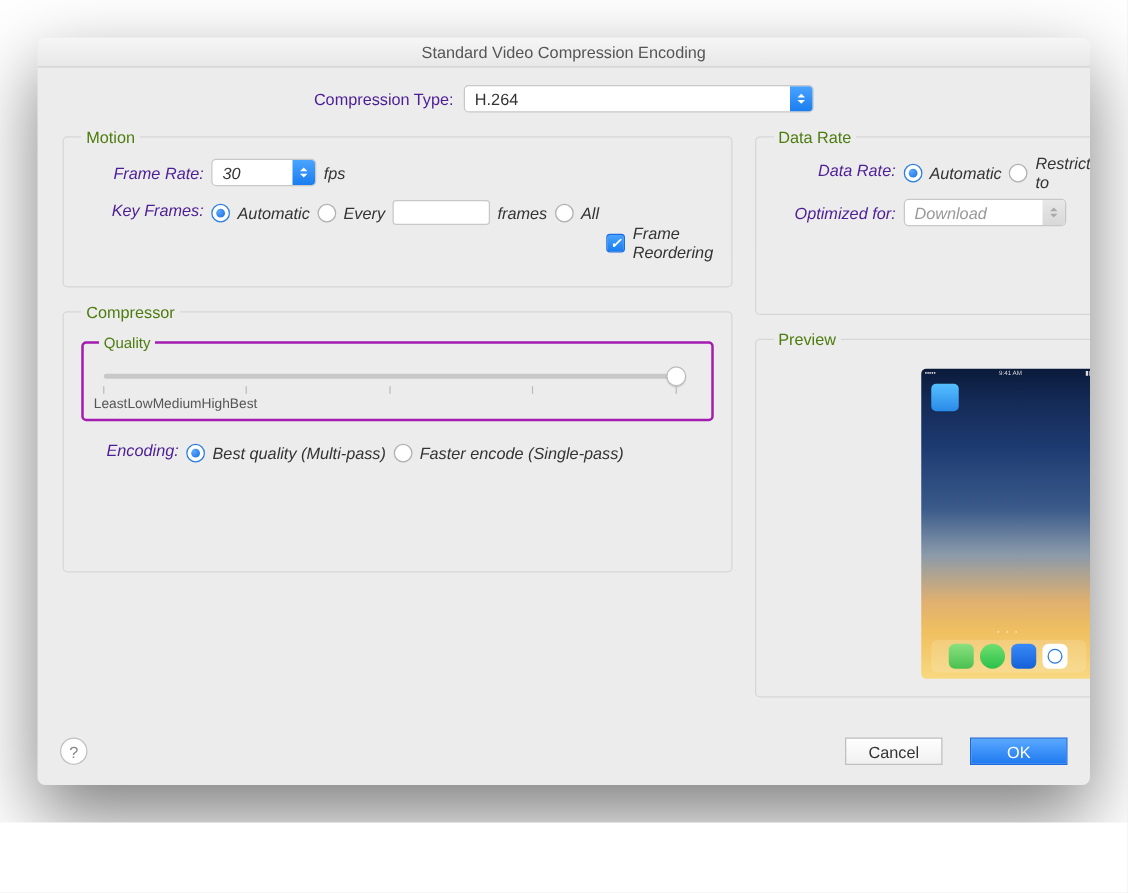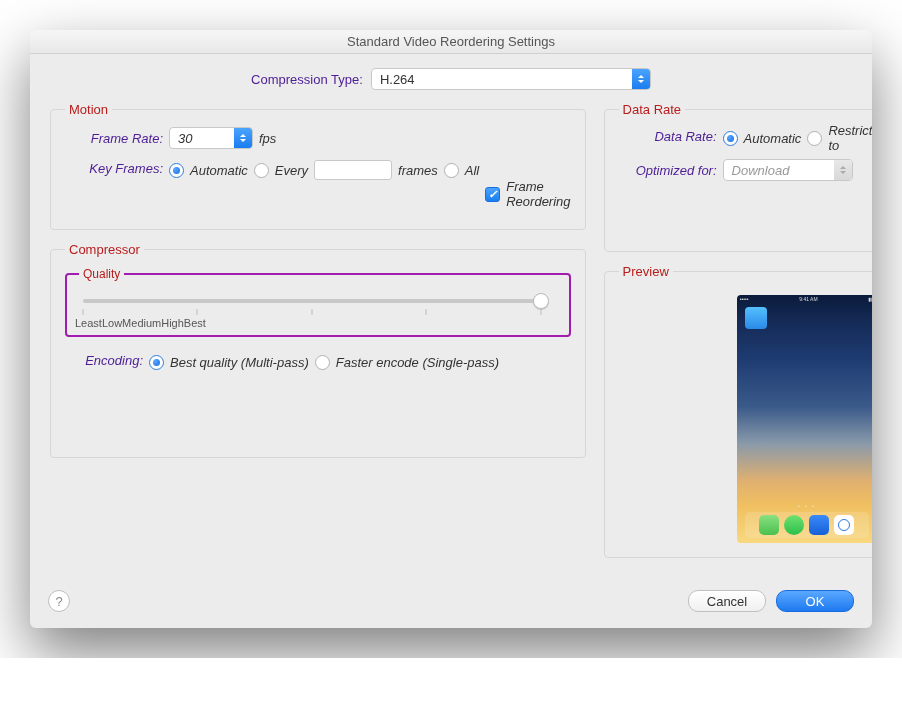--- a/index.html
+++ b/index.html
@@ -74,21 +74,21 @@
   .select.disabled .stepper::after { border-top-color:#aaa; }
 
   .columns { display:flex; gap:18px; }
   .col { flex:1; }
   fieldset {
     border:1px solid #d6d6d6;
     border-radius:4px;
     margin:0 0 12px 0;
     padding:10px 14px 14px 14px;
   }
-  legend { padding:0 4px; color:#b91c1c; }
+  legend { padding:0 4px; color:#4d7c0f; }
   .field-row { display:flex; align-items:center; gap:6px; margin-bottom:10px;font-style:italic; }
   .field-row .label { width:98px; flex-shrink:0; }
   .radio-stack { display:flex; flex-direction:row; gap:6px;justify-content:flex-end; }
   .radio-option { display:flex; align-items:center; gap:6px; height:22px;}
   .radio {
     width:15px;height:15px;border-radius:50%;
     border:1px solid #b0b0b0;background:#fff;flex-shrink:0;
     display:flex;align-items:center;justify-content:center;
   }
   .radio.checked { border-color:#2b7de0; }
@@ -150,33 +150,33 @@
   .pv-dock i:nth-child(4){background:#fff;position:relative;}
   .pv-dock i:nth-child(4)::after{content:"";position:absolute;inset:4px;border:1px solid #2a7ae0;border-radius:50%;}
 
   .footer { display:flex;align-items:center;padding:6px 18px 16px 18px; gap:10px;}
   .help {
     width:22px;height:22px;border-radius:50%;border:1px solid #c0c0c0;background:#fff;
     display:flex;align-items:center;justify-content:center;color:#888;font-size:13px;
   }
   .spacer { flex:1; }
   .btn {
-    min-width:78px;height:22px;border-radius:10px;border:1px solid #c0c0c0;
+    min-width:78px;height:22px;border-radius:0;border:1px solid #c0c0c0;
     background:linear-gradient(#fff,#f0f0f0);font-size:13px;
-    display:flex;align-items:center;justify-content:center;
+    display:flex;align-items:center;justify-content:center;margin-left:12px;
   }
   .btn.primary {
     background:linear-gradient(#5aa8ff,#1f7af0);color:#fff;border-color:#1a6ae0;
   }
 </style>
 </head>
 <body>
 
 <div class="window">
-  <div class="titlebar">Standard Video Reordering Settings</div>
+  <div class="titlebar">Standard Video Compression Encoding</div>
 
   <div class="content">
 
     <div class="row-top">
       <span class="label">Compression Type:</span>
       <div class="select" style="width:280px">
         <span class="sel-text">H.264</span>
         <span class="stepper"></span>
       </div>
     </div>

